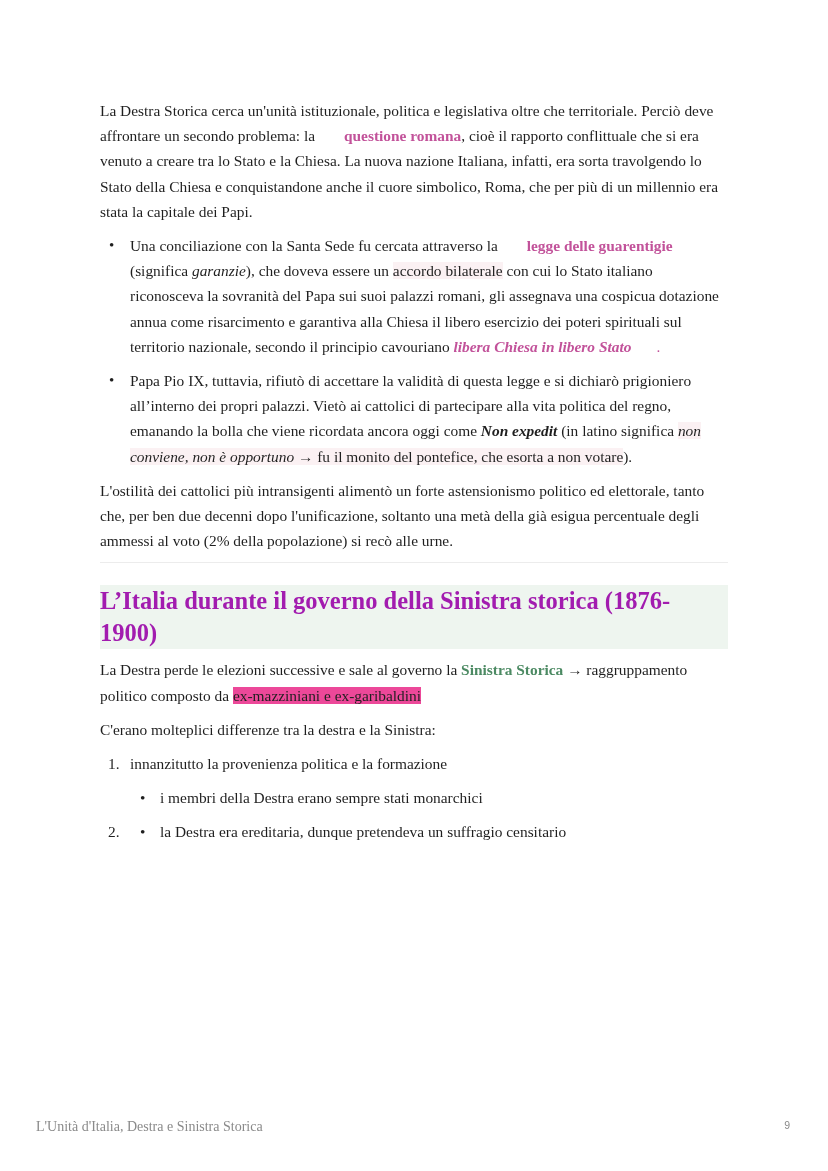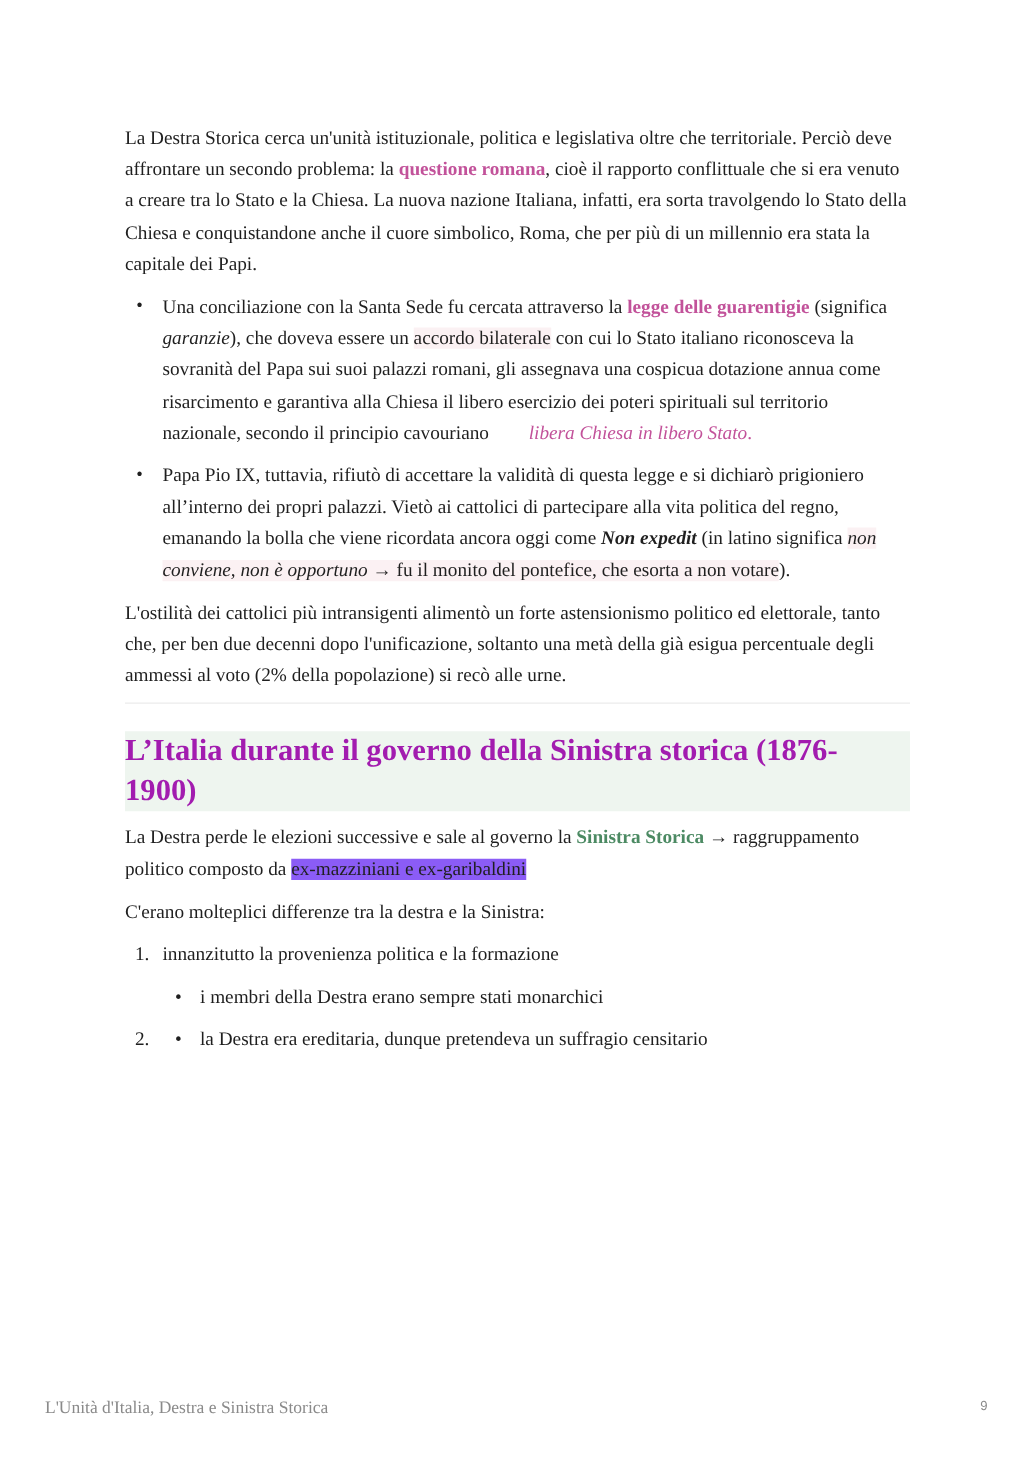--- a/index.html
+++ b/index.html
@@ -1,24 +1,24 @@
 <!DOCTYPE html>
 <html><head>
 <meta charset="utf-8">
 <style>
   html, body { margin: 0; padding: 0; background: #ffffff; }
   body { width: 828px; height: 1171px; position: relative; overflow: hidden;
          font-family: "Liberation Serif", "DejaVu Serif", serif; color: #1f1f1f; }
   .page { position: absolute; left: 100px; top: 98px; width: 628px; }
   p { margin: 0 0 9px 0; font-size: 15.4px; line-height: 25.2px; }
-  .pink { color: #c2529a; font-weight: bold; }
-  .pink-it { color: #c2529a; font-weight: normal; font-style: italic; margin-left: 28px; }
+  .pink { color: #c2529a; font-weight: bold; margin-left: 25px; }
+  .pink-it { color: #c2529a; font-weight: bold; font-style: italic; }
   .green { color: #4c8a63; font-weight: bold; }
   .hl-pink { background: #fbf1f3; }
-  .hl-green { background: #8b5cf6; }
+  .hl-green { background: #ec4899; }
   ul.bul { list-style: none; margin: 0 0 9px 0; padding: 0; }
   ul.bul > li { position: relative; padding-left: 30px; margin-bottom: 9px; font-size: 15.4px; line-height: 25.2px; }
   ul.bul > li::before { content: "\2022"; position: absolute; left: 9px; top: 0; font-size: 15px; }
   hr.divider { border: none; border-top: 1px solid #ececec; margin: 6px 0 22px 0; }
   h2 { margin: 0 0 8px 0; font-size: 24.5px; line-height: 32px; color: #a21caf; font-weight: bold;
        background: #eef5ef; display: inline-block; padding: 0 2px 0 0; }
   ol.num { list-style: none; margin: 0; padding: 0; }
   ol.num > li { position: relative; padding-left: 30px; margin-bottom: 9px; font-size: 15.4px; line-height: 25.2px; }
   ol.num > li > .num-label { position: absolute; left: 8px; top: 0; }
   ol.num ul.sub { list-style: none; margin: 9px 0 0 0; padding: 0; }

